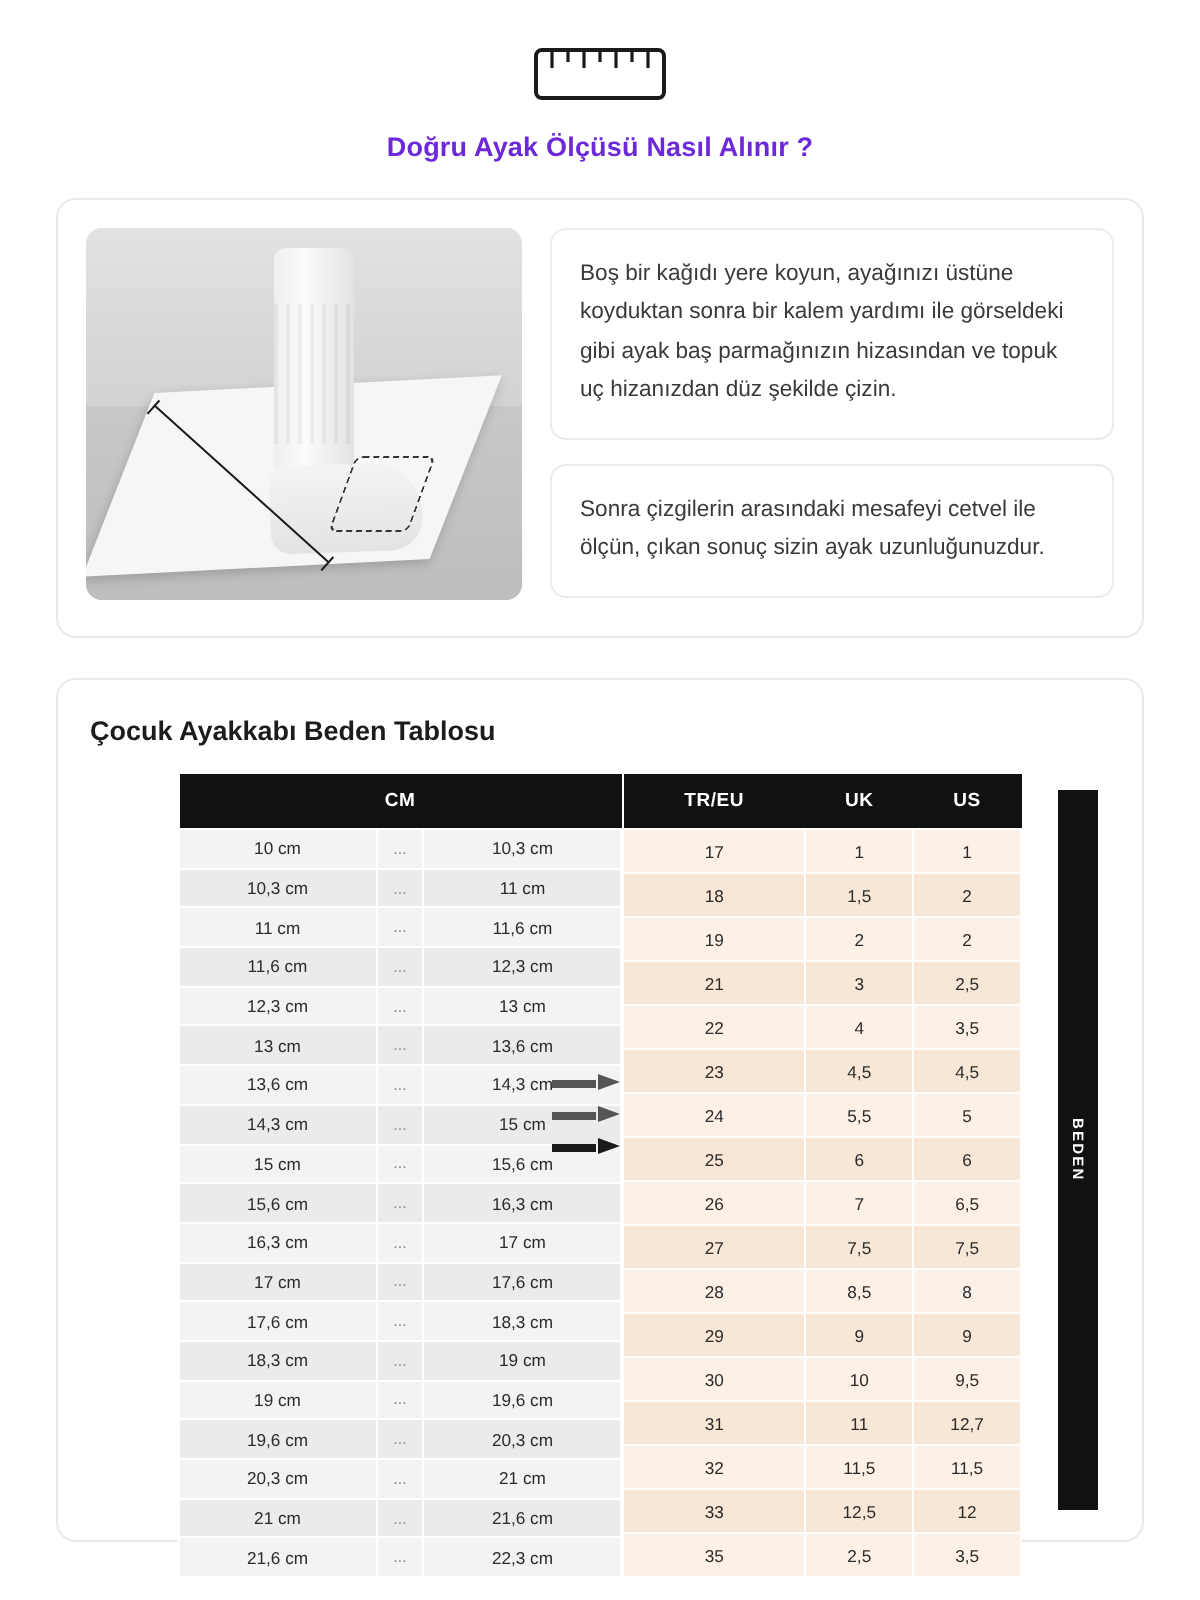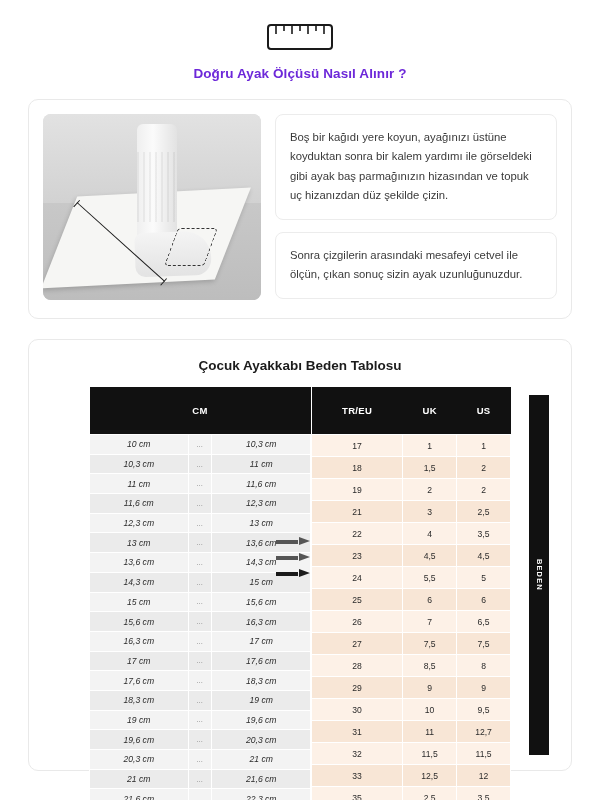--- a/index.html
+++ b/index.html
@@ -111,44 +111,44 @@
   
   .size-card {
     margin-top: 20px;
     border: 1px solid #e9e9e9;
     border-radius: 10px;
     padding: 18px 16px 22px;
     position: relative;
     height: 432px;
   }
   .size-title {
-    text-align: center;
+    text-align: left;
     font-size: 13.5px;
     font-weight: bold;
     color: #1c1c1c;
     margin-bottom: 14px;
   }
   .tables { display: flex; gap: 0; justify-content: center; position: relative; }
   table { border-collapse: collapse; }
   .cm-table { width: 222px; }
   .eu-table { width: 200px; }
   th {
     background: #111; color: #fff;
     font-size: 9.5px; font-weight: bold;
-    padding: 18px 0; text-align: center;
+    padding: 8px 0; text-align: center;
     letter-spacing: .3px;
   }
   td {
     font-size: 8.6px;
     text-align: center;
     padding: 4.35px 0;
     color: #2b2b2b;
     border: 1px solid #ffffff;
   }
-  .cm-table td { background: #f3f3f3; font-style: italic; }
+  .cm-table td { background: #f3f3f3; }
   .cm-table tr:nth-child(even) td { background: #ebebeb; }
   .eu-table td { background: #fdf1e7; }
   .eu-table tr:nth-child(even) td { background: #f8e6d6; }
   .cm-table td.dots { color: #8a8a8a; font-size: 8px; }
 
   .arrows {
     position: absolute;
     left: 231px;
     top: 150px;
     display: flex; flex-direction: column; gap: 7px;

